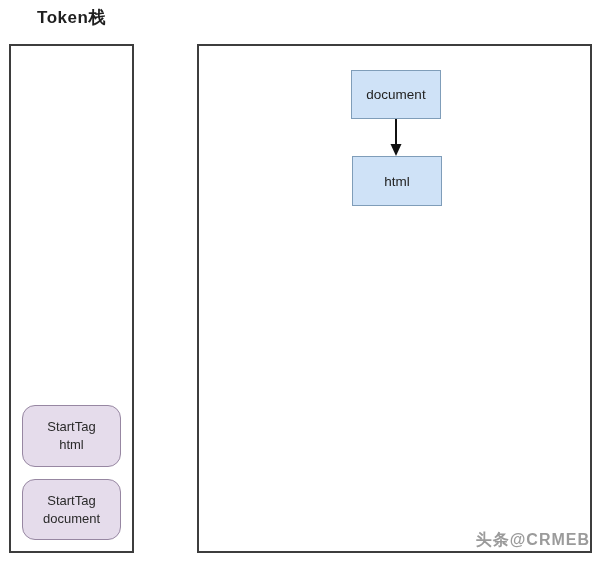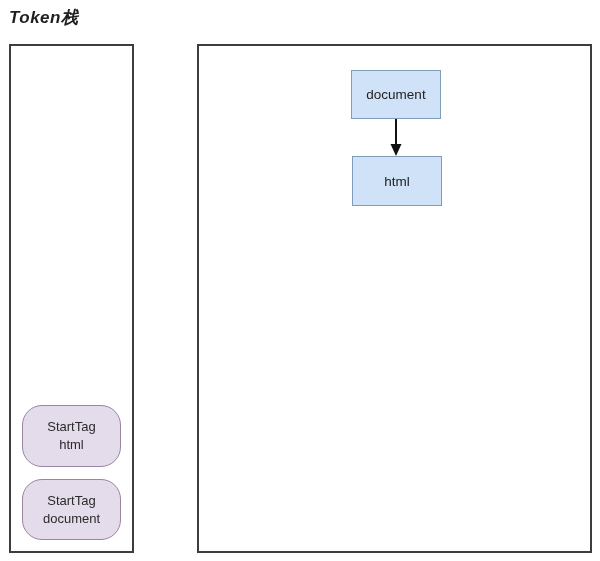--- a/index.html
+++ b/index.html
@@ -22,26 +22,25 @@
     width: 600px;
     height: 561px;
     background: #ffffff;
     overflow: hidden;
   }
   .panel-title {
     position: absolute;
     top: 6px;
     height: 24px;
     line-height: 24px;
-    text-align: left;
+    text-align: center;
     font-size: 17px;
     font-weight: 600;
     color: #1f1f1f;
     letter-spacing: 0.5px;
-    font-style: italic;
   }
   .title-left  { left: 9px;   width: 125px; }
   .title-right { left: 197px; width: 395px; }
   .panel {
     position: absolute;
     top: 44px;
     height: 509px;
     background: #ffffff;
     border: 2px solid var(--panel-border);
   }
@@ -66,21 +65,21 @@
     left: 389px;
     top: 119px;
     width: 14px;
     height: 37px;
   }
   .token {
     position: absolute;
     width: 99px;
     background: var(--token-fill);
     border: 1px solid var(--token-border);
-    border-radius: 20px;
+    border-radius: 13px;
     display: flex;
     align-items: center;
     justify-content: center;
     text-align: center;
     font-size: 13px;
     line-height: 1.35;
     color: #2a2a2a;
     white-space: pre-line;
   }
   .token-1 { left: 22px; top: 405px; height: 62px; }
@@ -120,14 +119,15 @@
   </svg>
 
   <div class="dom-node node-html">html</div>
 
   <div class="token token-1">StartTag
 html</div>
 
   <div class="token token-2">StartTag
 document</div>
 
+  <div class="watermark">头条@CRMEB</div>
 
 </div>
 
 </body></html>

